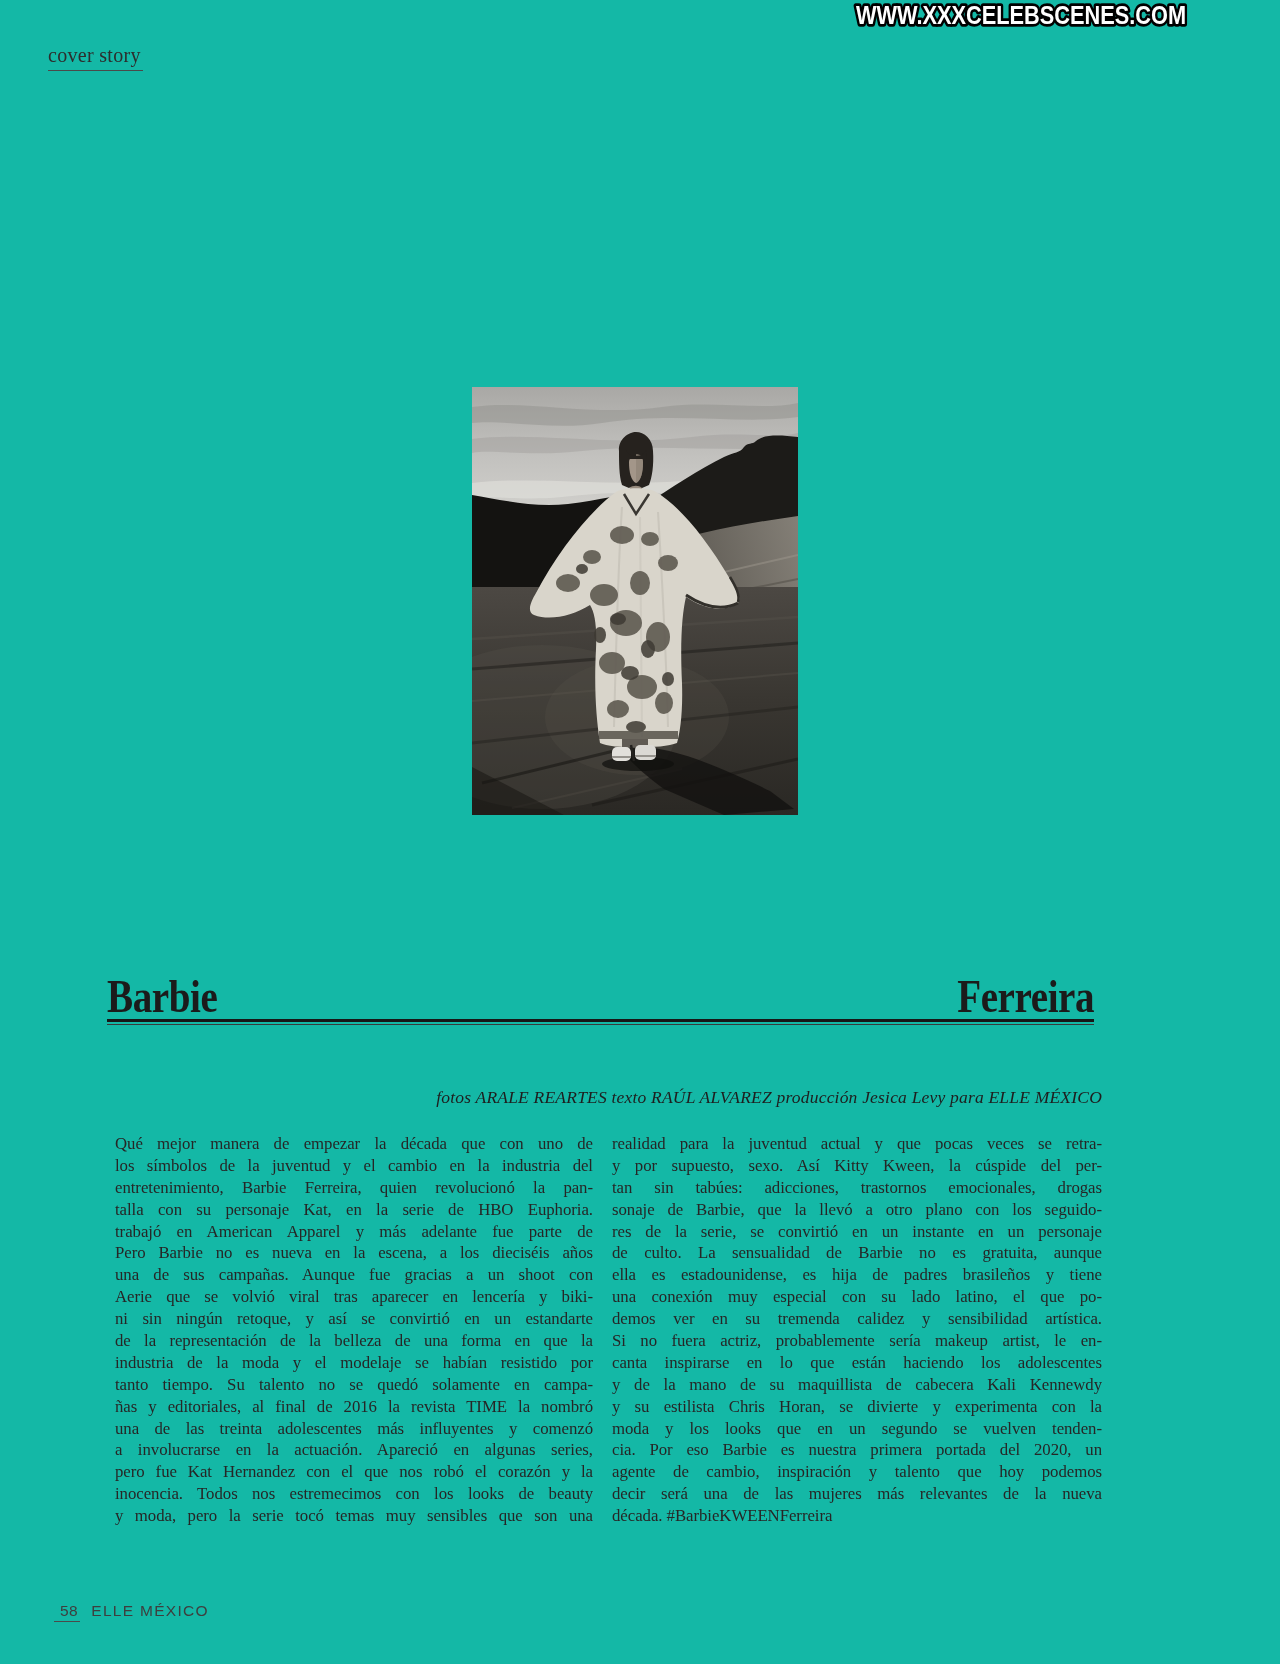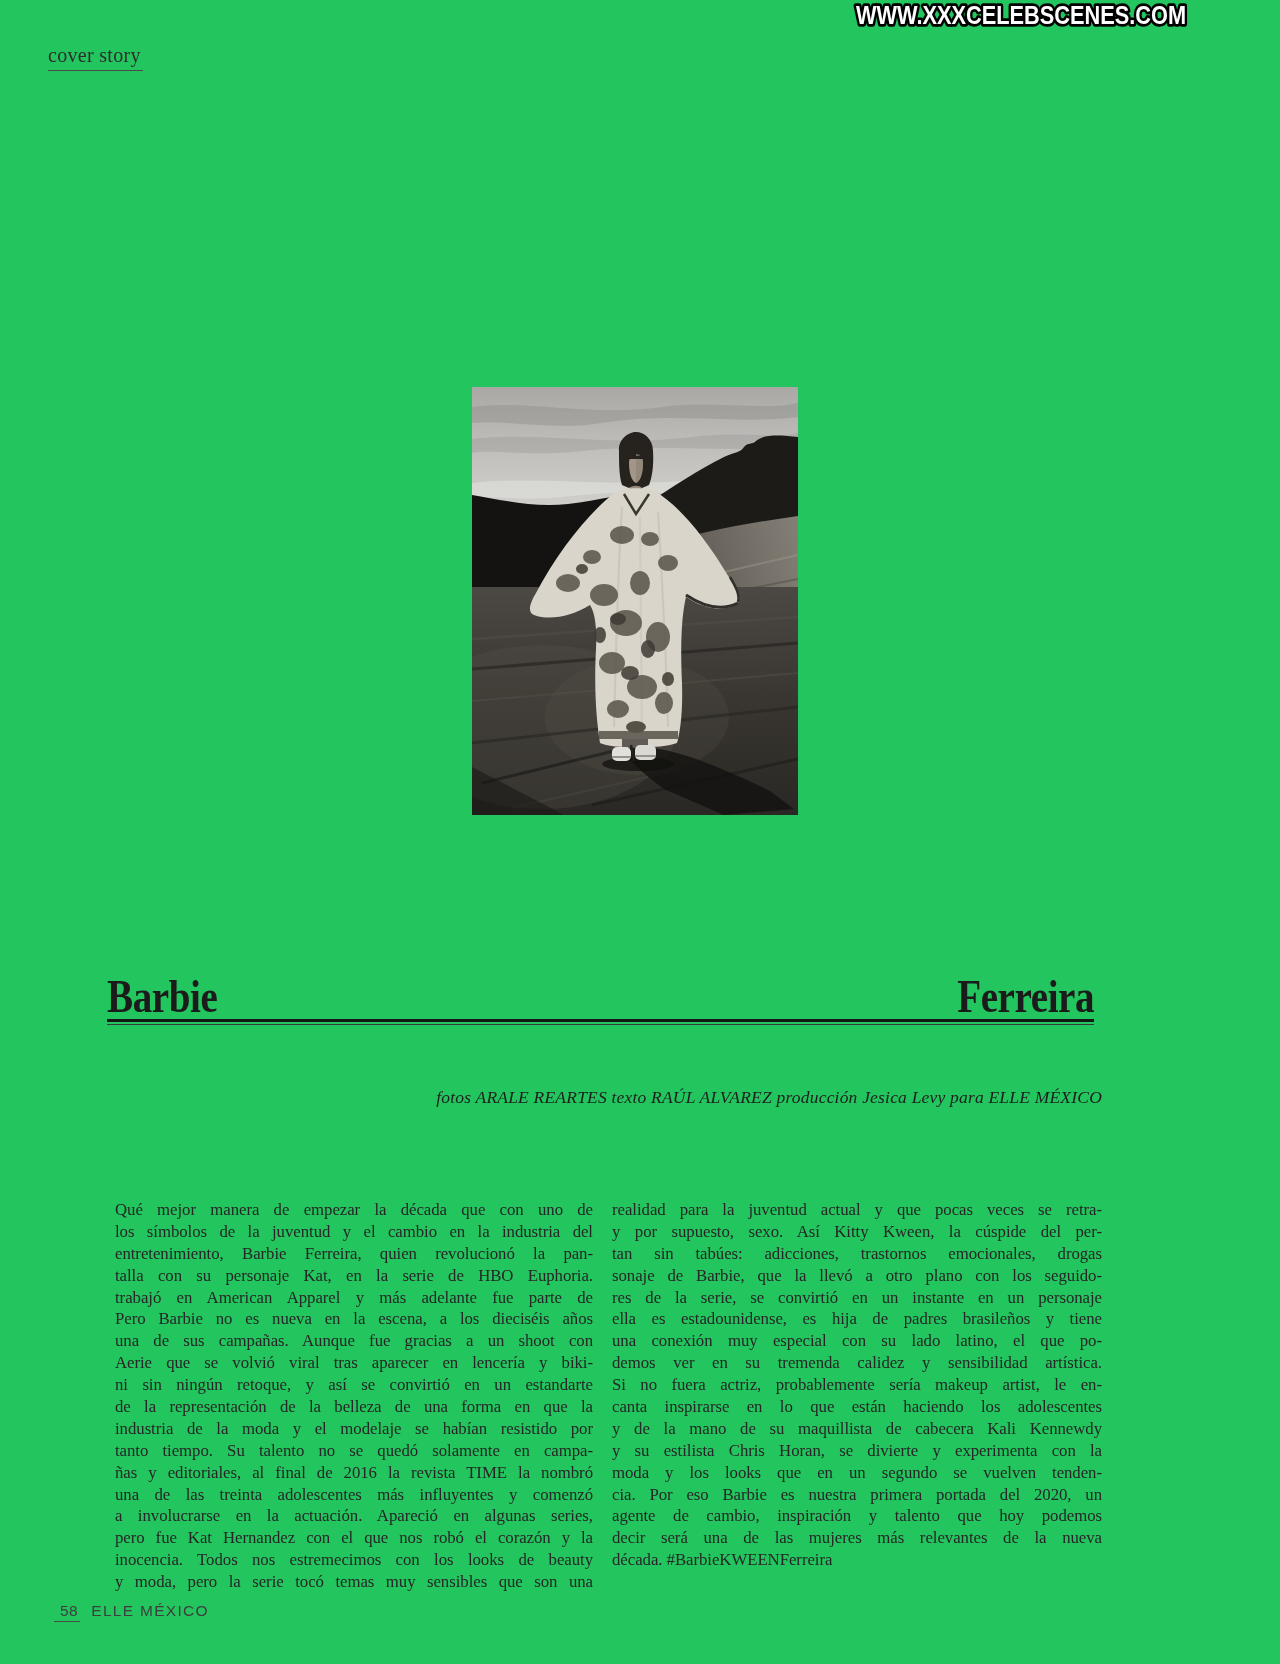--- a/index.html
+++ b/index.html
@@ -1,21 +1,21 @@
 <!DOCTYPE html>
 <html><head>
 <meta charset="utf-8">
 <style>
   * { margin: 0; padding: 0; box-sizing: border-box; }
   html, body { background: #ffffff; }
   .page {
     position: relative;
     width: 1280px;
     height: 1664px;
-    background: #22c55e;
+    background: #14b8a6;
     overflow: hidden;
     font-family: "Liberation Serif", serif;
     color: #222222;
   }
 
   
   .watermark { position: absolute; top: 1px; right: 90px; width: 338px; height: 30px; }
   .watermark svg { display: block; width: 100%; height: 100%; }
 
   
@@ -48,21 +48,21 @@
 
   
   .credits {
     position: absolute; left: 115px; top: 1051px; width: 987px;
     text-align: right; font-style: italic; font-size: 17.5px; color: #1e1e1e;
     letter-spacing: 0.2px;
     margin-top: 36px;
   }
 
   
-  .columns { position: absolute; left: 115px; top: 1199px; width: 987px; display: flex; gap: 19px; }
+  .columns { position: absolute; left: 115px; top: 1133px; width: 987px; display: flex; gap: 19px; }
   .col { font-size: 16.8px; line-height: 21.9px; color: #262626; letter-spacing: -0.05px; }
   .col-1 { width: 478px; }
   .col-2 { width: 490px; }
   .tline { text-align: justify; text-align-last: justify; height: 21.9px; overflow: hidden; }
   .tline.tline-end { text-align-last: left; }
   .it { }
 
   
   .footer {
     position: absolute; left: 48px; top: 1602px;
@@ -208,20 +208,21 @@
         <div class="tline"><span>pero fue Kat Hernandez con el que nos robó el corazón y la</span></div>
         <div class="tline"><span>inocencia. Todos nos estremecimos con los looks de </span><span class="it">beauty</span></div>
         <div class="tline"><span>y moda, pero la serie tocó temas muy sensibles que son una</span></div>
       </div>
     <div class="col col-2">
         <div class="tline"><span>realidad para la juventud actual y que pocas veces se retra-</span></div>
         <div class="tline"><span>y por supuesto, sexo. Así Kitty Kween, la cúspide del per-</span></div>
         <div class="tline"><span>tan sin tabúes: adicciones, trastornos emocionales, drogas</span></div>
         <div class="tline"><span>sonaje de Barbie, que la llevó a otro plano con los seguido-</span></div>
         <div class="tline"><span>res de la serie, se convirtió en un instante en un personaje</span></div>
+        <div class="tline"><span>de culto. La sensualidad de Barbie no es gratuita, aunque</span></div>
         <div class="tline"><span>ella es estadounidense, es hija de padres brasileños y tiene</span></div>
         <div class="tline"><span>una conexión muy especial con su lado latino, el que po-</span></div>
         <div class="tline"><span>demos ver en su tremenda calidez y sensibilidad artística.</span></div>
         <div class="tline"><span>Si no fuera actriz, probablemente sería </span><span class="it">makeup artist</span><span>, le en-</span></div>
         <div class="tline"><span>canta inspirarse en lo que están haciendo los adolescentes</span></div>
         <div class="tline"><span>y de la mano de su maquillista de cabecera Kali Kennewdy</span></div>
         <div class="tline"><span>y su estilista Chris Horan, se divierte y experimenta con la</span></div>
         <div class="tline"><span>moda y los looks que en un segundo se vuelven tenden-</span></div>
         <div class="tline"><span>cia. Por eso Barbie es nuestra primera portada del 2020, un</span></div>
         <div class="tline"><span>agente de cambio, inspiración y talento que hoy podemos</span></div>

